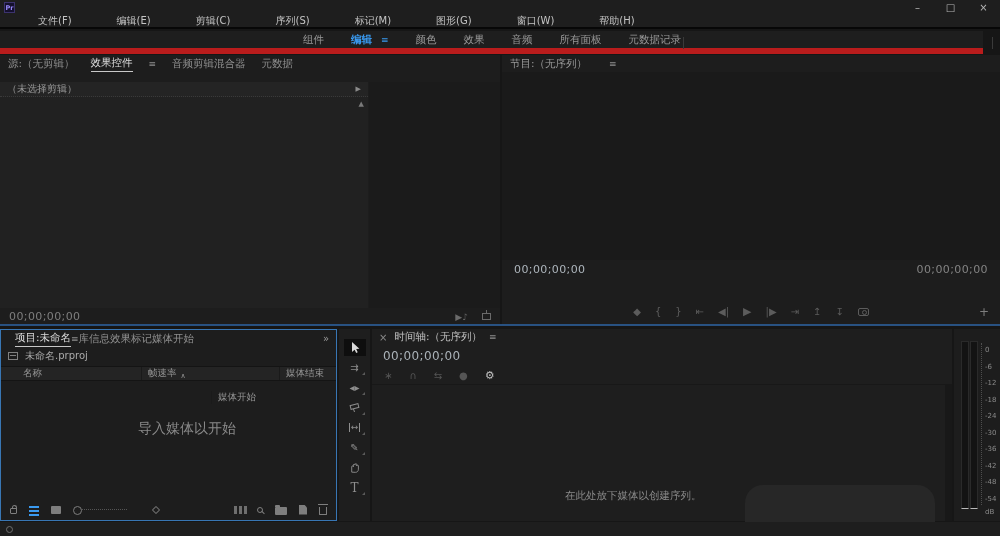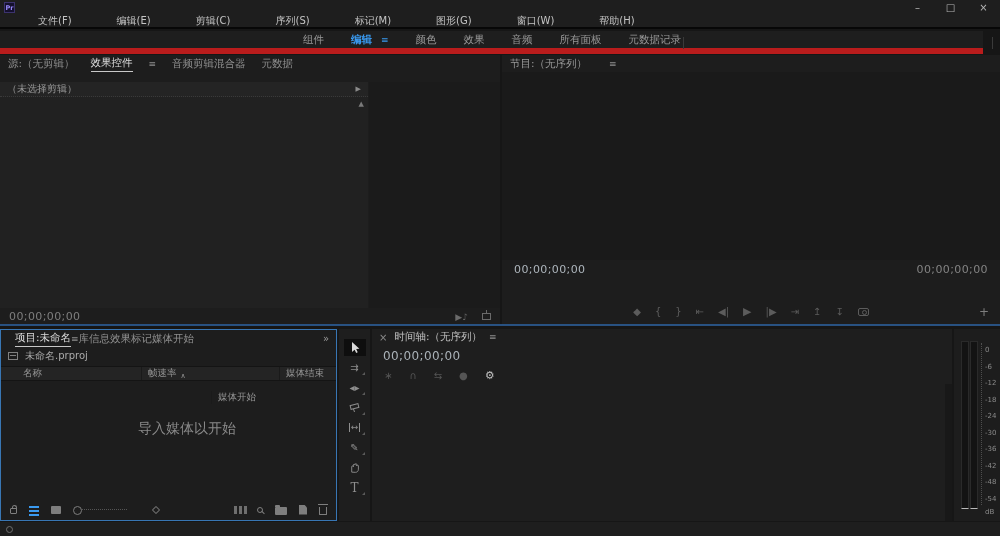--- a/index.html
+++ b/index.html
@@ -385,20 +385,24 @@
       <span class="pmenu">≡</span>
     </div>
     <div class="tl-tc tc">00;00;00;00</div>
     <div class="tl-tools">
       <span>∗</span>
       <span>∩</span>
       <span>⇆</span>
       <span>●</span>
       <span class="bright">⚙</span>
     </div>
+    <div class="tl-content">
+      <div class="tl-watermark"></div>
+      <span class="tl-empty">在此处放下媒体以创建序列。</span>
+    </div>
     <div class="tl-scrollstrip"></div>
   </div>
 
   <div class="panel" id="audio-meter">
     <div class="meter-bar b1"></div>
     <div class="meter-bar b2"></div>
     <div class="meter-tickline"></div>
     <div class="meter-ticks">
       <span>0</span>
       <span>-6</span>

